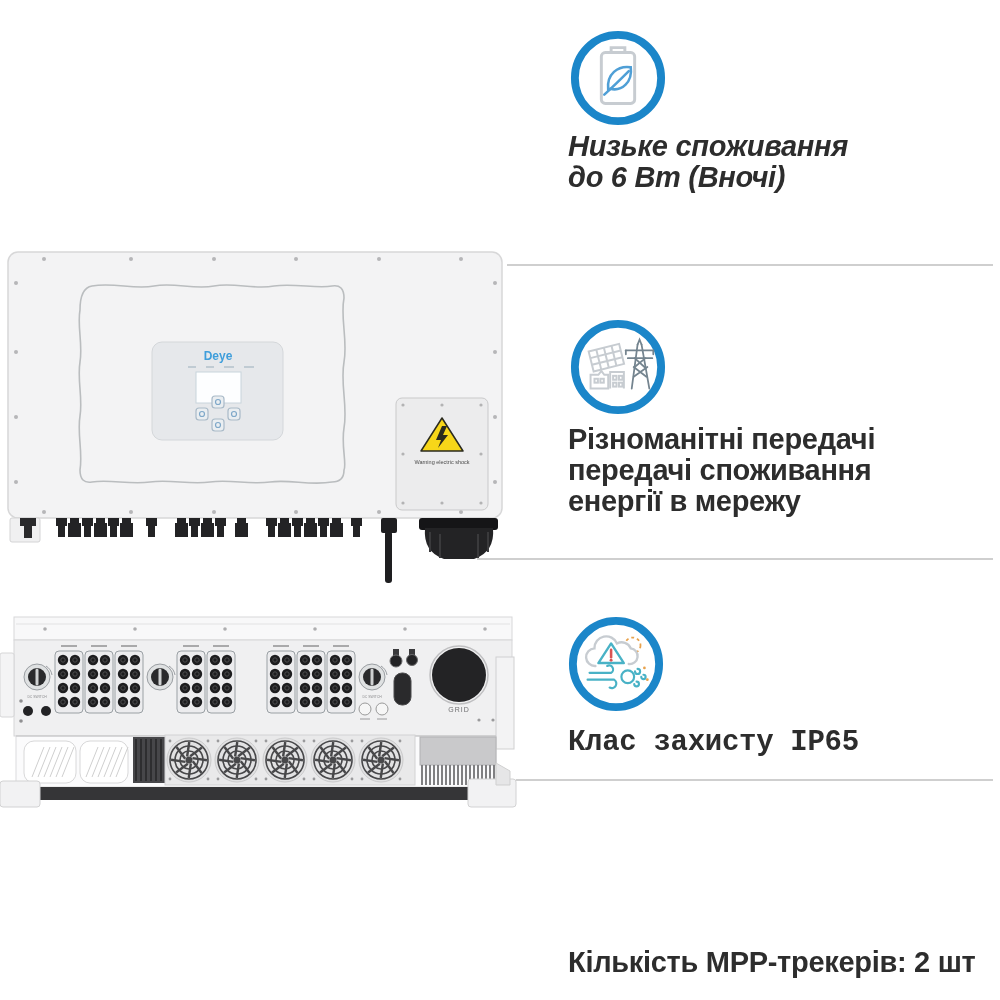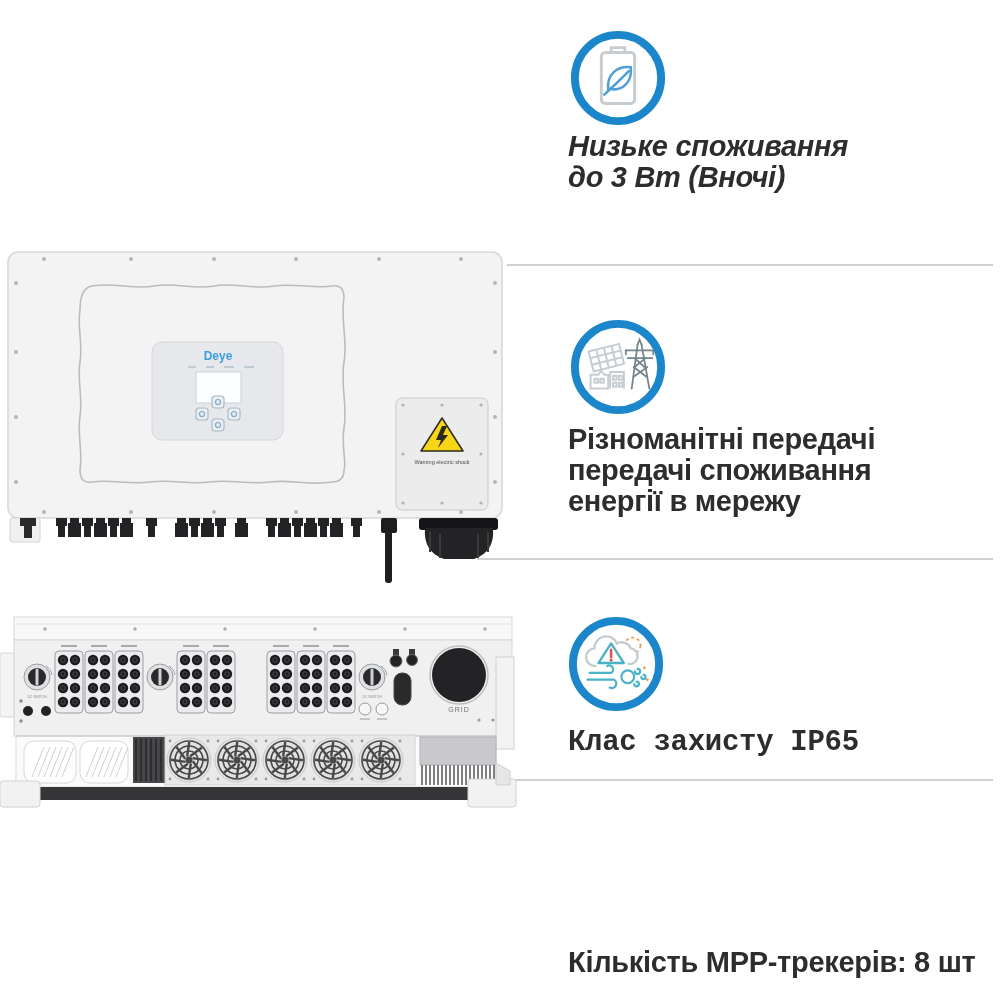--- a/index.html
+++ b/index.html
@@ -490,21 +490,21 @@
     <svg width="98" height="98" viewBox="0 0 100 100">
       <circle cx="50" cy="50" r="44" fill="#ffffff" stroke="#1b86c9" stroke-width="8"></circle>
       <path d="M43,24 v-5 h14 v5" fill="none" stroke="#c7ccd1" stroke-width="3"></path>
       <rect x="33" y="24" width="34" height="52" rx="4" fill="none" stroke="#c7ccd1" stroke-width="3"></rect>
       <path d="M40,62 C38,46 50,37 63,39 C65,54 54,64 42,61 Z" fill="none" stroke="#4f9fd6" stroke-width="2.6"></path>
       <path d="M36,67 C46,58 54,50 61,43" fill="none" stroke="#4f9fd6" stroke-width="2.6" stroke-linecap="round"></path>
     </svg>
   </div>
   <div class="feature-text" style="left:568px;top:131px;font-style:italic;">
     <div>Низьке споживання</div>
-    <div>до 3 Вт (Вночі)</div>
+    <div>до 6 Вт (Вночі)</div>
   </div>
 
   <div class="feature-icon" style="left:569px;top:318px;">
     <svg width="98" height="98" viewBox="0 0 100 100">
       <circle cx="50" cy="50" r="44" fill="#ffffff" stroke="#1b86c9" stroke-width="8"></circle>
       <g stroke="#c7ccd1" stroke-width="2" fill="none">
         <g transform="rotate(-14 38 40)">
           <rect x="22" y="30" width="32" height="21"></rect>
           <line x1="30" y1="30" x2="30" y2="51"></line>
             <line x1="38" y1="30" x2="38" y2="51"></line>
@@ -555,16 +555,16 @@
       </g>
       <circle cx="79" cy="54" r="1.4" fill="#e8a24c"></circle>
       <circle cx="82" cy="66" r="1.4" fill="#e8a24c"></circle>
     </svg>
   </div>
   <div class="feature-text" style="left:568px;top:727px;font-family:Liberation Mono, monospace;">
     <div>Клас захисту IP65</div>
   </div>
 
   <div class="feature-text" style="left:568px;top:947px;">
-    <div>Кількість MPP-трекерів: 8 шт</div>
+    <div>Кількість MPP-трекерів: 2 шт</div>
   </div>
 
 </div>
 
 </body></html>

